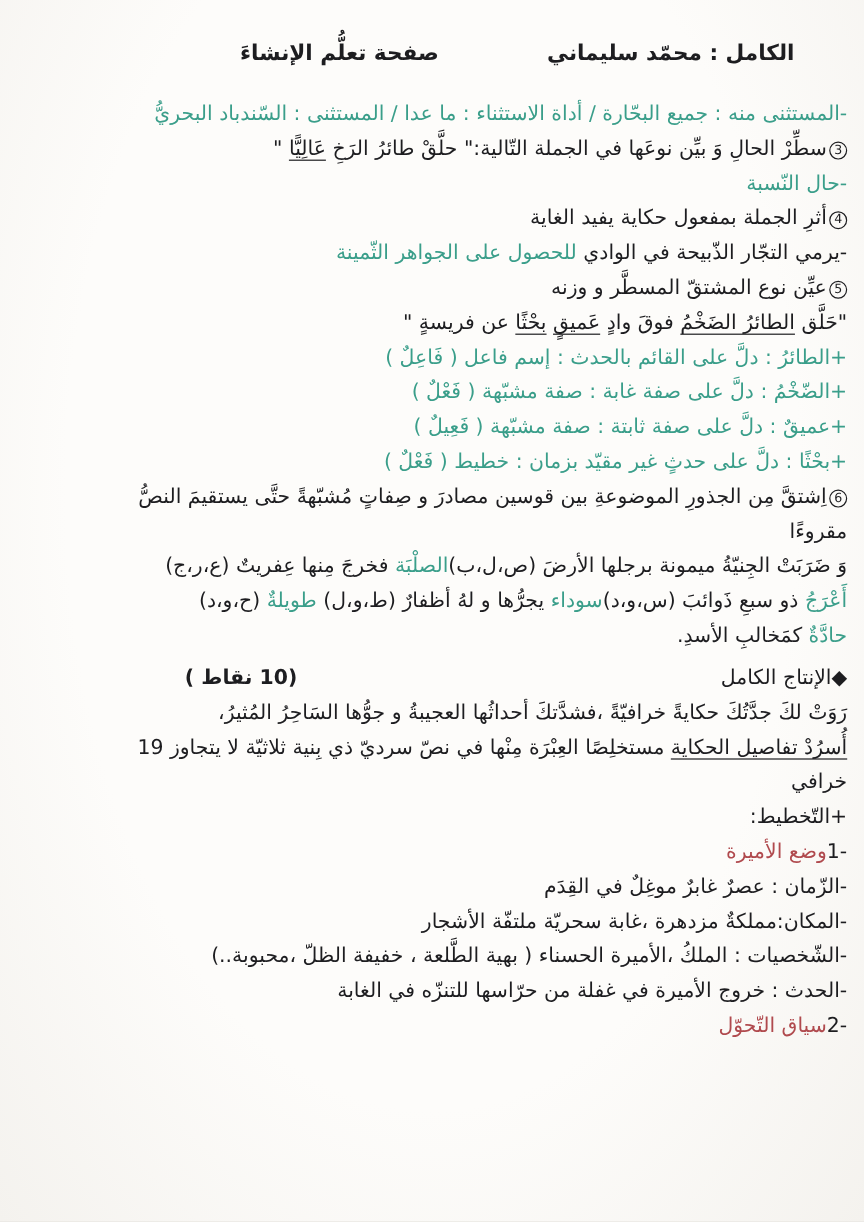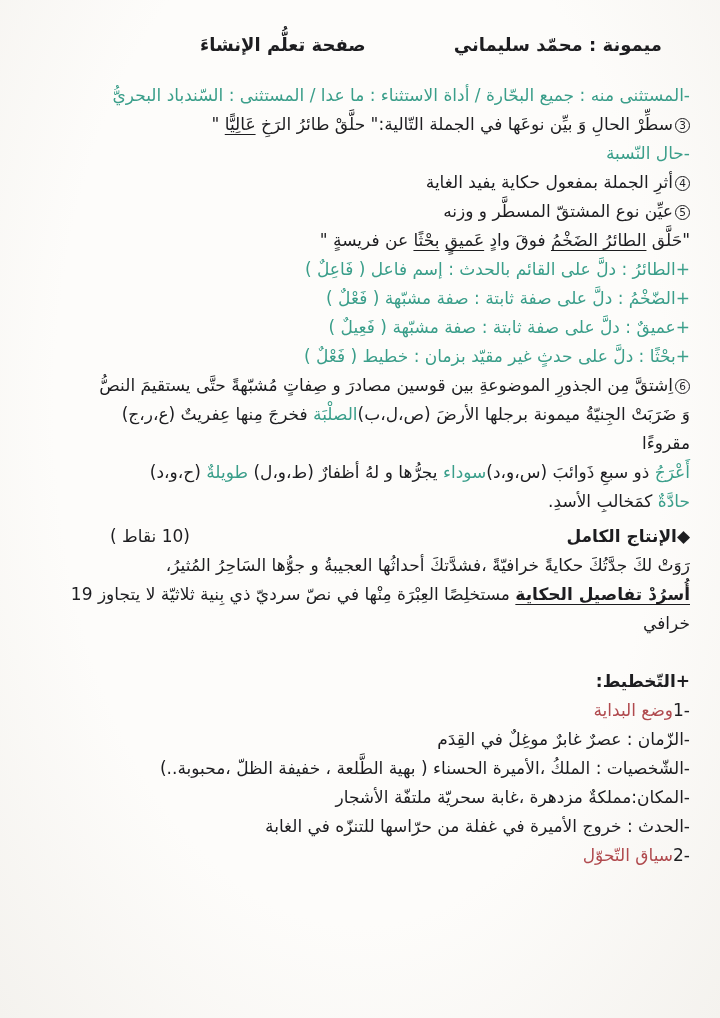--- a/index.html
+++ b/index.html
@@ -17,86 +17,87 @@
   }
   .header {
     display:flex;
     justify-content:space-between;
     align-items:baseline;
     padding:34px 58px 0 200px;
     font-size:18px;
     font-weight:bold;
   }
   .doc-body {
-    padding:26px 30px 0 18px;
+    padding:26px 14px 0 18px;
     font-size:17px;
   }
   .line {
     line-height:29px;
     white-space:nowrap;
     text-align:right;
   }
   .seg { color:var(--ink, #1d1d20); }
   .seg.green { color:var(--green, #3a9e8a); }
   .seg.red   { color:var(--red, #b04a4e); }
-  .seg.bold  { font-weight:bold; }
+  .seg.bold  { font-weight:normal; }
   .seg.und   { text-decoration:underline; text-underline-offset:4px; text-decoration-thickness:1.2px; }
   .seg.ltr   { direction:ltr; unicode-bidi:embed; }
   .circ {
     display:inline-flex;
     align-items:center;
     justify-content:center;
     width:15px; height:15px;
     border:1.2px solid currentColor;
     border-radius:50%;
     font-size:10.5px;
     line-height:1;
     margin-left:2px;
     vertical-align:1px;
     direction:ltr;
   }
   .line.split {
     display:flex;
     justify-content:space-between;
     padding-left:92px;
   }
-  .aside { font-weight:normal; white-space:nowrap; }
+  .aside { font-weight:bold; white-space:nowrap;margin-left:44px; }
 </style>
 </head>
 <body>
 
 <div class="page">
   <div class="header">
-    <span>ميمونة : محمّد سليماني</span>
+    <span>الكامل : محمّد سليماني</span>
     <span>صفحة تعلُّم الإنشاءَ</span>
   </div>
   <div class="doc-body">
       <div class="line"><span><span class="seg green">-المستثنى منه : جميع البحّارة / أداة الاستثناء : ما عدا / المستثنى : السّندباد البحريُّ</span></span></div>
       <div class="line"><span><span class="circ seg ink">3</span><span class="seg ink">سطِّرْ الحالِ وَ بيِّن نوعَها في الجملة التّالية:" حلَّقْ طائرُ الرَخِ </span><span class="seg ink und">عَالِيًّا</span><span class="seg ink"> "</span></span></div>
       <div class="line"><span><span class="seg green">-حال النّسبة</span></span></div>
       <div class="line"><span><span class="circ seg ink">4</span><span class="seg ink">أثرِ الجملة بمفعول حكاية يفيد الغاية</span></span></div>
+      <div class="line"><span><span class="seg ink">-يرمي التجّار الذّبيحة في الوادي </span><span class="seg green">للحصول على الجواهر الثّمينة</span></span></div>
       <div class="line"><span><span class="circ seg ink">5</span><span class="seg ink">عيِّن نوع المشتقّ المسطَّر و وزنه</span></span></div>
       <div class="line"><span><span class="seg ink">"حَلَّق </span><span class="seg ink und">الطائرُ الضَخْمُ</span><span class="seg ink"> فوقَ وادٍ </span><span class="seg ink und">عَميقٍ</span><span class="seg ink"> </span><span class="seg ink und">بحْثًا</span><span class="seg ink"> عن فريسةٍ "</span></span></div>
       <div class="line"><span><span class="seg green">+الطائرُ : دلَّ على القائم بالحدث : إسم فاعل ( فَاعِلٌ )</span></span></div>
-      <div class="line"><span><span class="seg green">+الضّخْمُ : دلَّ على صفة ثابتة : صفة مشبّهة ( فَعْلٌ )</span></span></div>
+      <div class="line"><span><span class="seg green">+الضّخْمُ : دلَّ على صفة غابة : صفة مشبّهة ( فَعْلٌ )</span></span></div>
       <div class="line"><span><span class="seg green">+عميقٌ : دلَّ على صفة ثابتة : صفة مشبّهة ( فَعِيلٌ )</span></span></div>
       <div class="line"><span><span class="seg green">+بحْثًا : دلَّ على حدثٍ غير مقيّد بزمان : خطيط ( فَعْلٌ )</span></span></div>
       <div class="line"><span><span class="circ seg ink">6</span><span class="seg ink">اِشتقَّ مِن الجذورِ الموضوعةِ بين قوسين مصادرَ و صِفاتٍ مُشبّهةً حتَّى يستقيمَ النصُّ</span></span></div>
+      <div class="line"><span><span class="seg ink">مقروءًا</span></span></div>
       <div class="line"><span><span class="seg ink">وَ ضَرَبَتْ الجِنيّةُ ميمونة برجلها الأرضَ (ص،ل،ب)</span><span class="seg green">الصلْبَة</span><span class="seg ink"> فخرجَ مِنها عِفريتٌ (ع،ر،ج)</span></span></div>
-      <div class="line"><span><span class="seg ink">مقروءًا</span></span></div>
       <div class="line"><span><span class="seg green">أَعْرَجُ</span><span class="seg ink"> ذو سبعِ ذَوائبَ (س،و،د)</span><span class="seg green">سوداء</span><span class="seg ink"> يجرُّها و لهُ أظفارٌ (ط،و،ل) </span><span class="seg green">طويلةٌ</span><span class="seg ink">  (ح،و،د)</span></span></div>
       <div class="line"><span><span class="seg green">حادَّةٌ</span><span class="seg ink"> كمَخالبِ الأسدِ.</span></span></div>
       <div class="line split" style="margin-top: 6px;">
         <span><span class="seg ink bold">◆الإنتاج الكامل</span></span>
         <span class="aside seg ink">(10 نقاط )</span>
       </div>
       <div class="line"><span><span class="seg ink">رَوَتْ لكَ جدَّتُكَ حكايةً خرافيّةً ،فشدَّتكَ أحداثُها العجيبةُ و جوُّها السَاحِرُ المُثيرُ،</span></span></div>
       <div class="line"><span><span class="seg ink bold und">أُسرُدْ تفاصيل الحكاية</span><span class="seg ink"> مستخلِصًا العِبْرَة مِنْها في نصّ سرديّ ذي بِنية ثلاثيّة لا يتجاوز 19</span></span></div>
       <div class="line"><span><span class="seg ink">خرافي</span></span></div>
-      <div class="line" style="margin-top: 29px;"><span><span class="seg ink bold">+التّخطيط:</span></span></div>
-      <div class="line"><span><span class="seg ink ltr">1-</span><span class="seg red">وضع البداية</span></span></div>
+      <div class="line" style="margin-top: 0;"><span><span class="seg ink bold">+التّخطيط:</span></span></div>
+      <div class="line"><span><span class="seg ink ltr">1-</span><span class="seg red">وضع الأميرة</span></span></div>
       <div class="line"><span><span class="seg ink">-الزّمان : عصرٌ غابرٌ موغِلٌ في القِدَم</span></span></div>
+      <div class="line"><span><span class="seg ink">-المكان:مملكةٌ مزدهرة ،غابة سحريّة ملتفّة الأشجار</span></span></div>
       <div class="line"><span><span class="seg ink">-الشّخصيات : الملكُ ،الأميرة الحسناء ( بهية الطَّلعة ، خفيفة الظلّ ،محبوبة..)</span></span></div>
-      <div class="line"><span><span class="seg ink">-المكان:مملكةٌ مزدهرة ،غابة سحريّة ملتفّة الأشجار</span></span></div>
       <div class="line"><span><span class="seg ink">-الحدث : خروج الأميرة في غفلة من حرّاسها للتنزّه في الغابة</span></span></div>
       <div class="line"><span><span class="seg ink ltr">2-</span><span class="seg red">سياق التّحوّل</span></span></div>
     </div>
 </div>
 
 </body></html>

